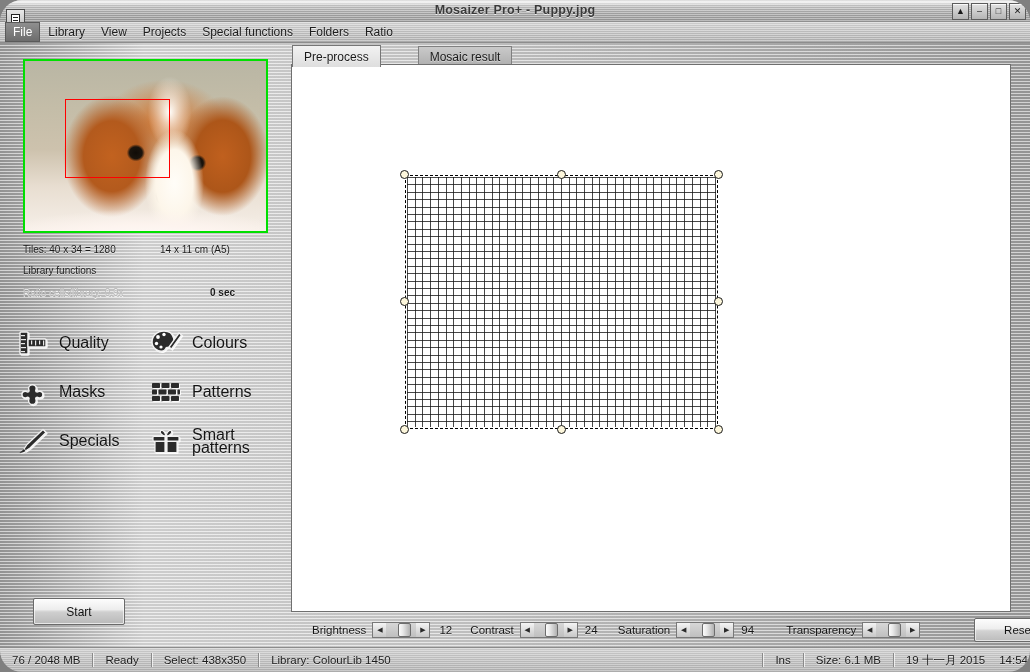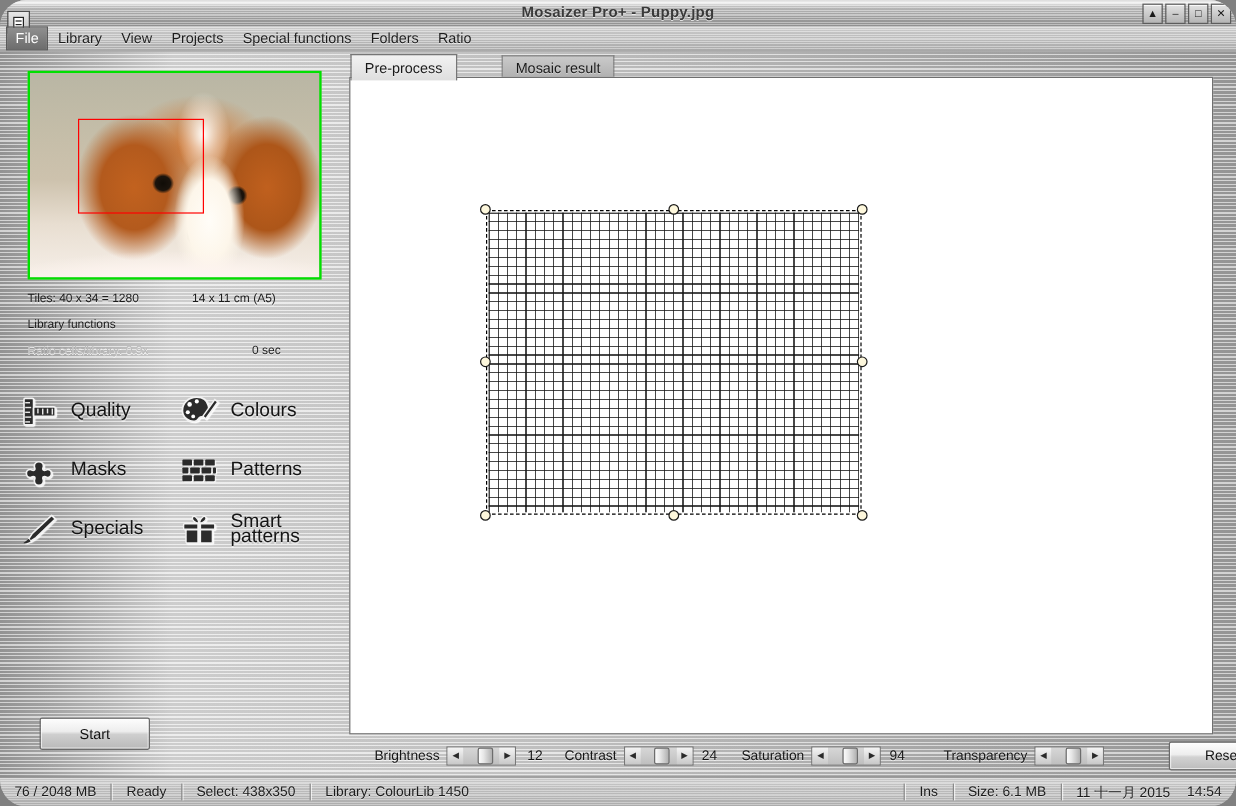--- a/index.html
+++ b/index.html
@@ -201,21 +201,21 @@
     position: absolute;
     font-size: 10px;
     color: #1b1b1b;
     text-shadow: 0 1px 0 rgba(255,255,255,0.5);
     white-space: nowrap;
   }
   #info-tiles   { left: 23px; top: 201px; }
   #info-size    { left: 160px; top: 201px; }
   #info-cov     { left: 23px; top: 222px; }
   #info-ratio   { left: 23px; top: 244px; color: #b6b6b6; text-shadow: 0 1px 0 rgba(255,255,255,0.85); }
-  #info-sec     { left: 210px; top: 244px; font-weight: normal; }
+  #info-sec     { left: 210px; top: 244px; font-weight: bold; }
 
   
   #tools {
     position: absolute;
     left: 16px; top: 275px;
     width: 260px;
     display: grid;
     grid-template-columns: 133px 127px;
     grid-template-rows: 49px 49px 49px;
   }
@@ -714,17 +714,17 @@
     <div class="sb-sep"></div>
     <div class="sb-cell">Select: 438x350</div>
     <div class="sb-sep"></div>
     <div class="sb-cell">Library: ColourLib 1450</div>
     <div class="sb-spacer"></div>
     <div class="sb-sep"></div>
     <div class="sb-cell">Ins</div>
     <div class="sb-sep"></div>
     <div class="sb-cell">Size: 6.1 MB</div>
     <div class="sb-sep"></div>
-    <div class="sb-cell">11 十一月 2015</div>
-    <div class="sb-cell" style="padding-left:2px;padding-right:12px;">14:54</div>
+    <div class="sb-cell">19 十一月 2015</div>
+    <div class="sb-cell" style="padding-left:2px;padding-right:2px;">14:54</div>
   </div>
 
 </div>
 
 </body></html>

